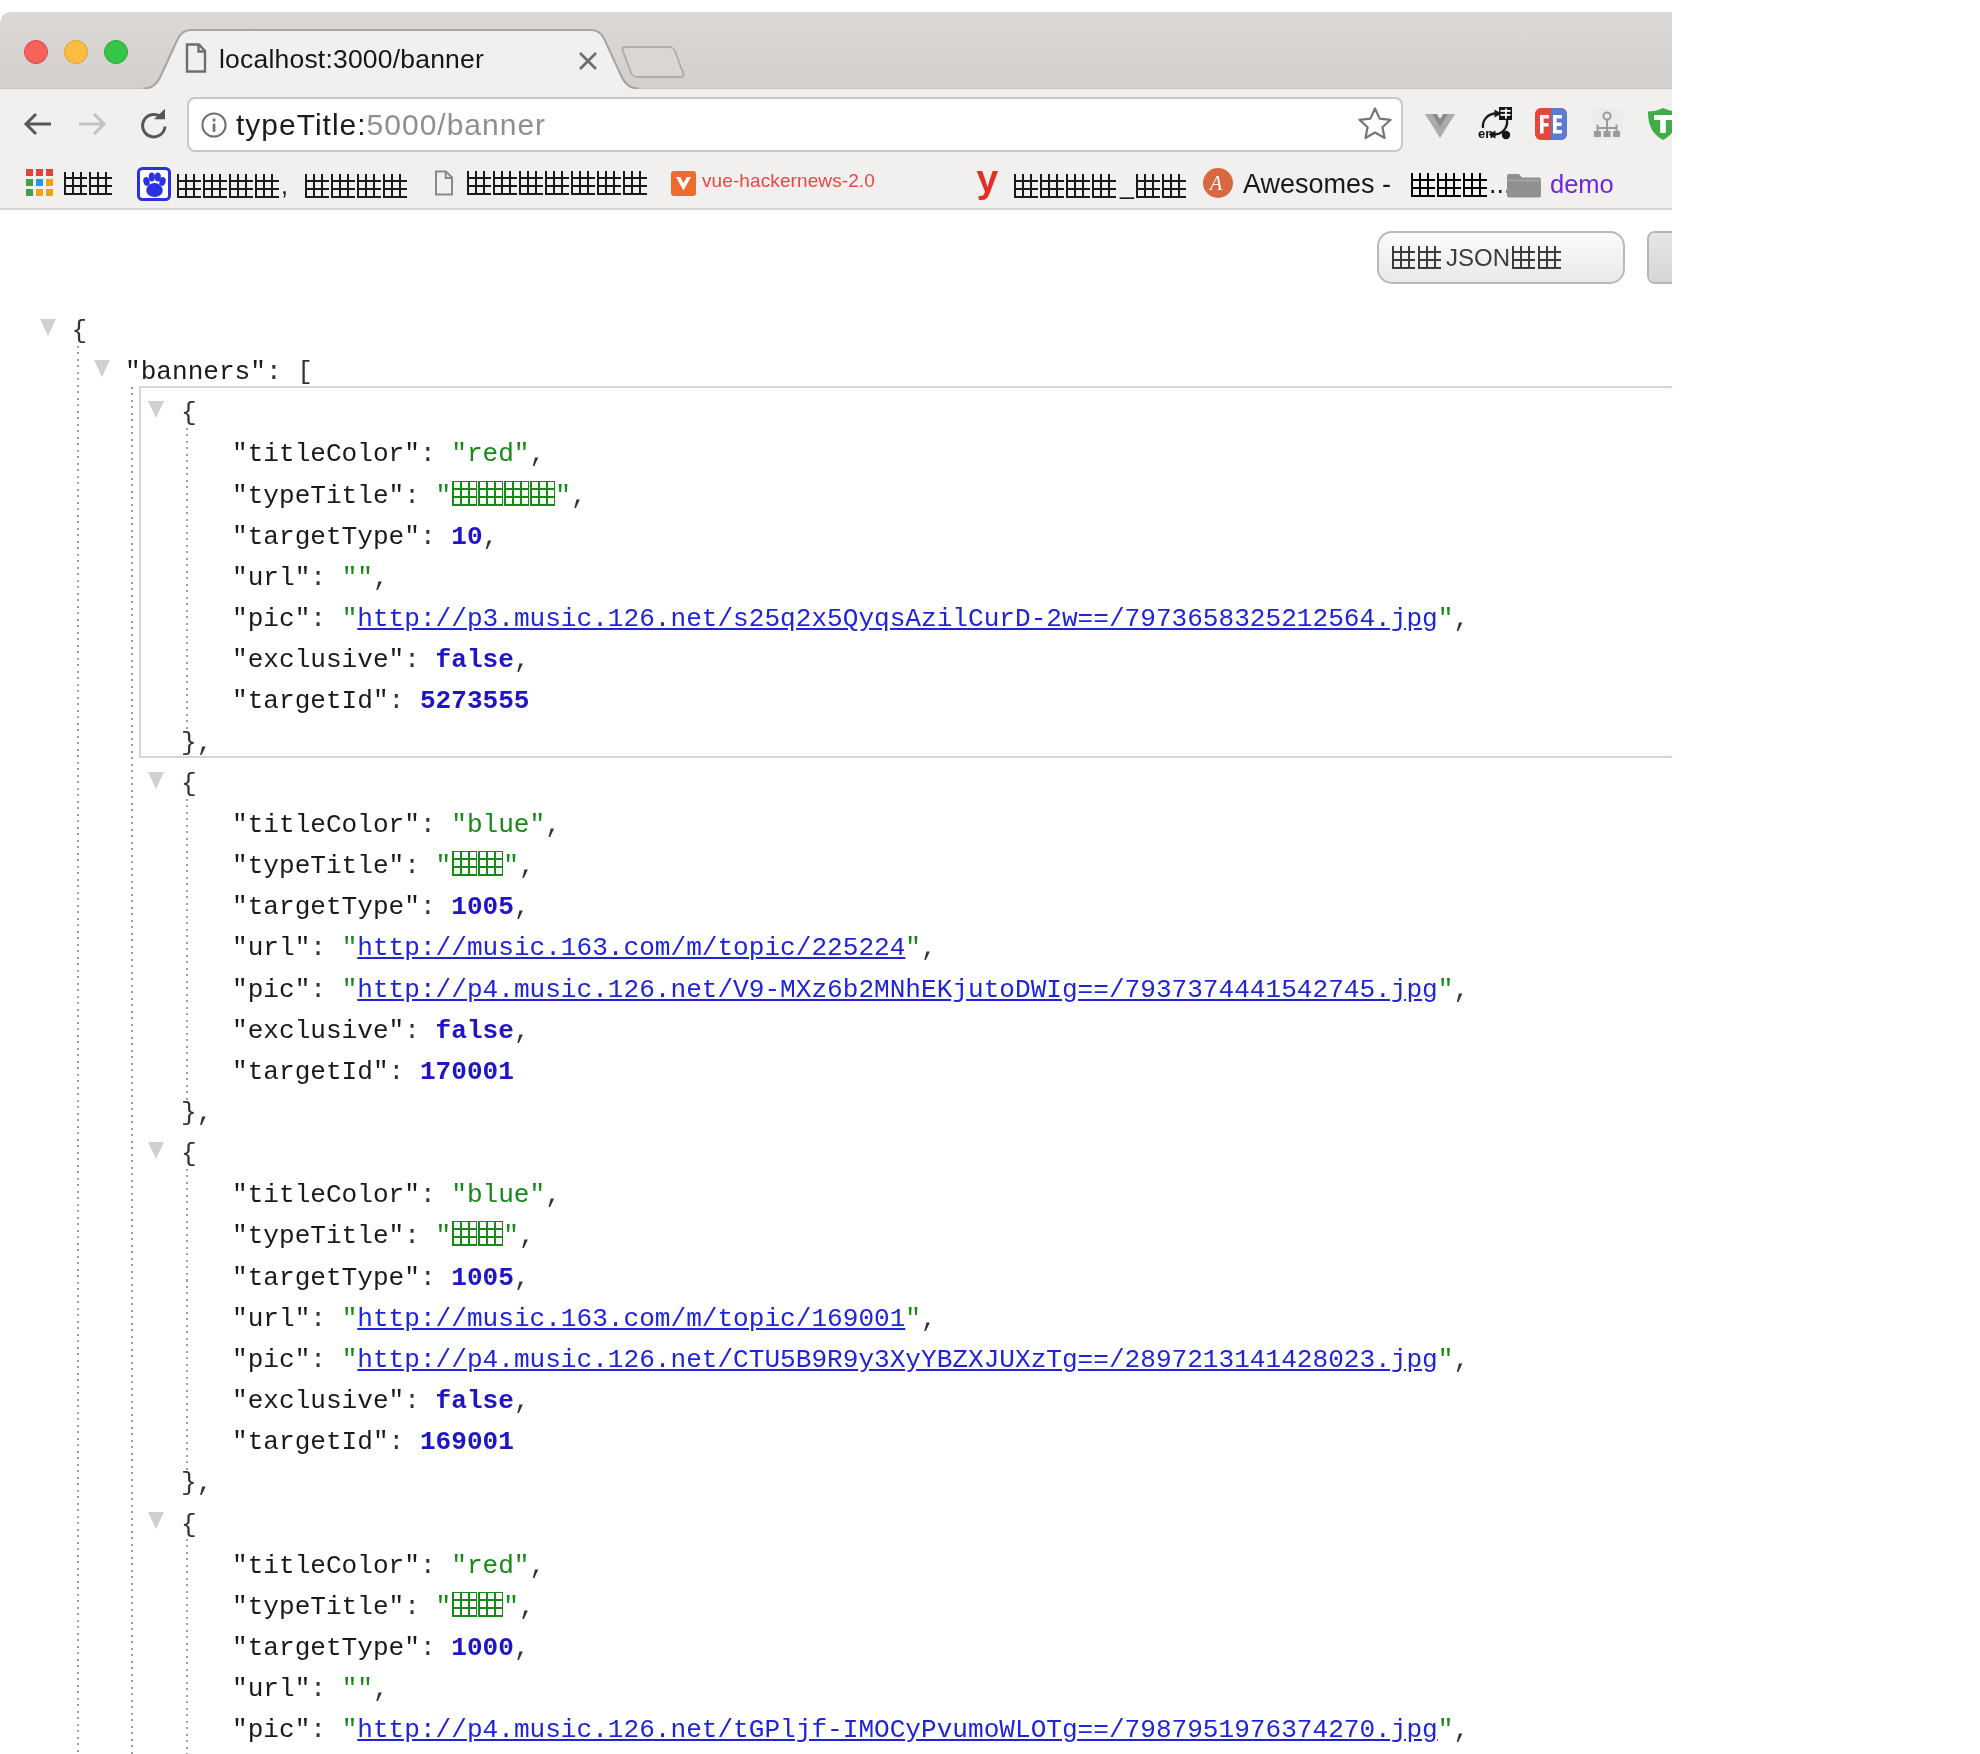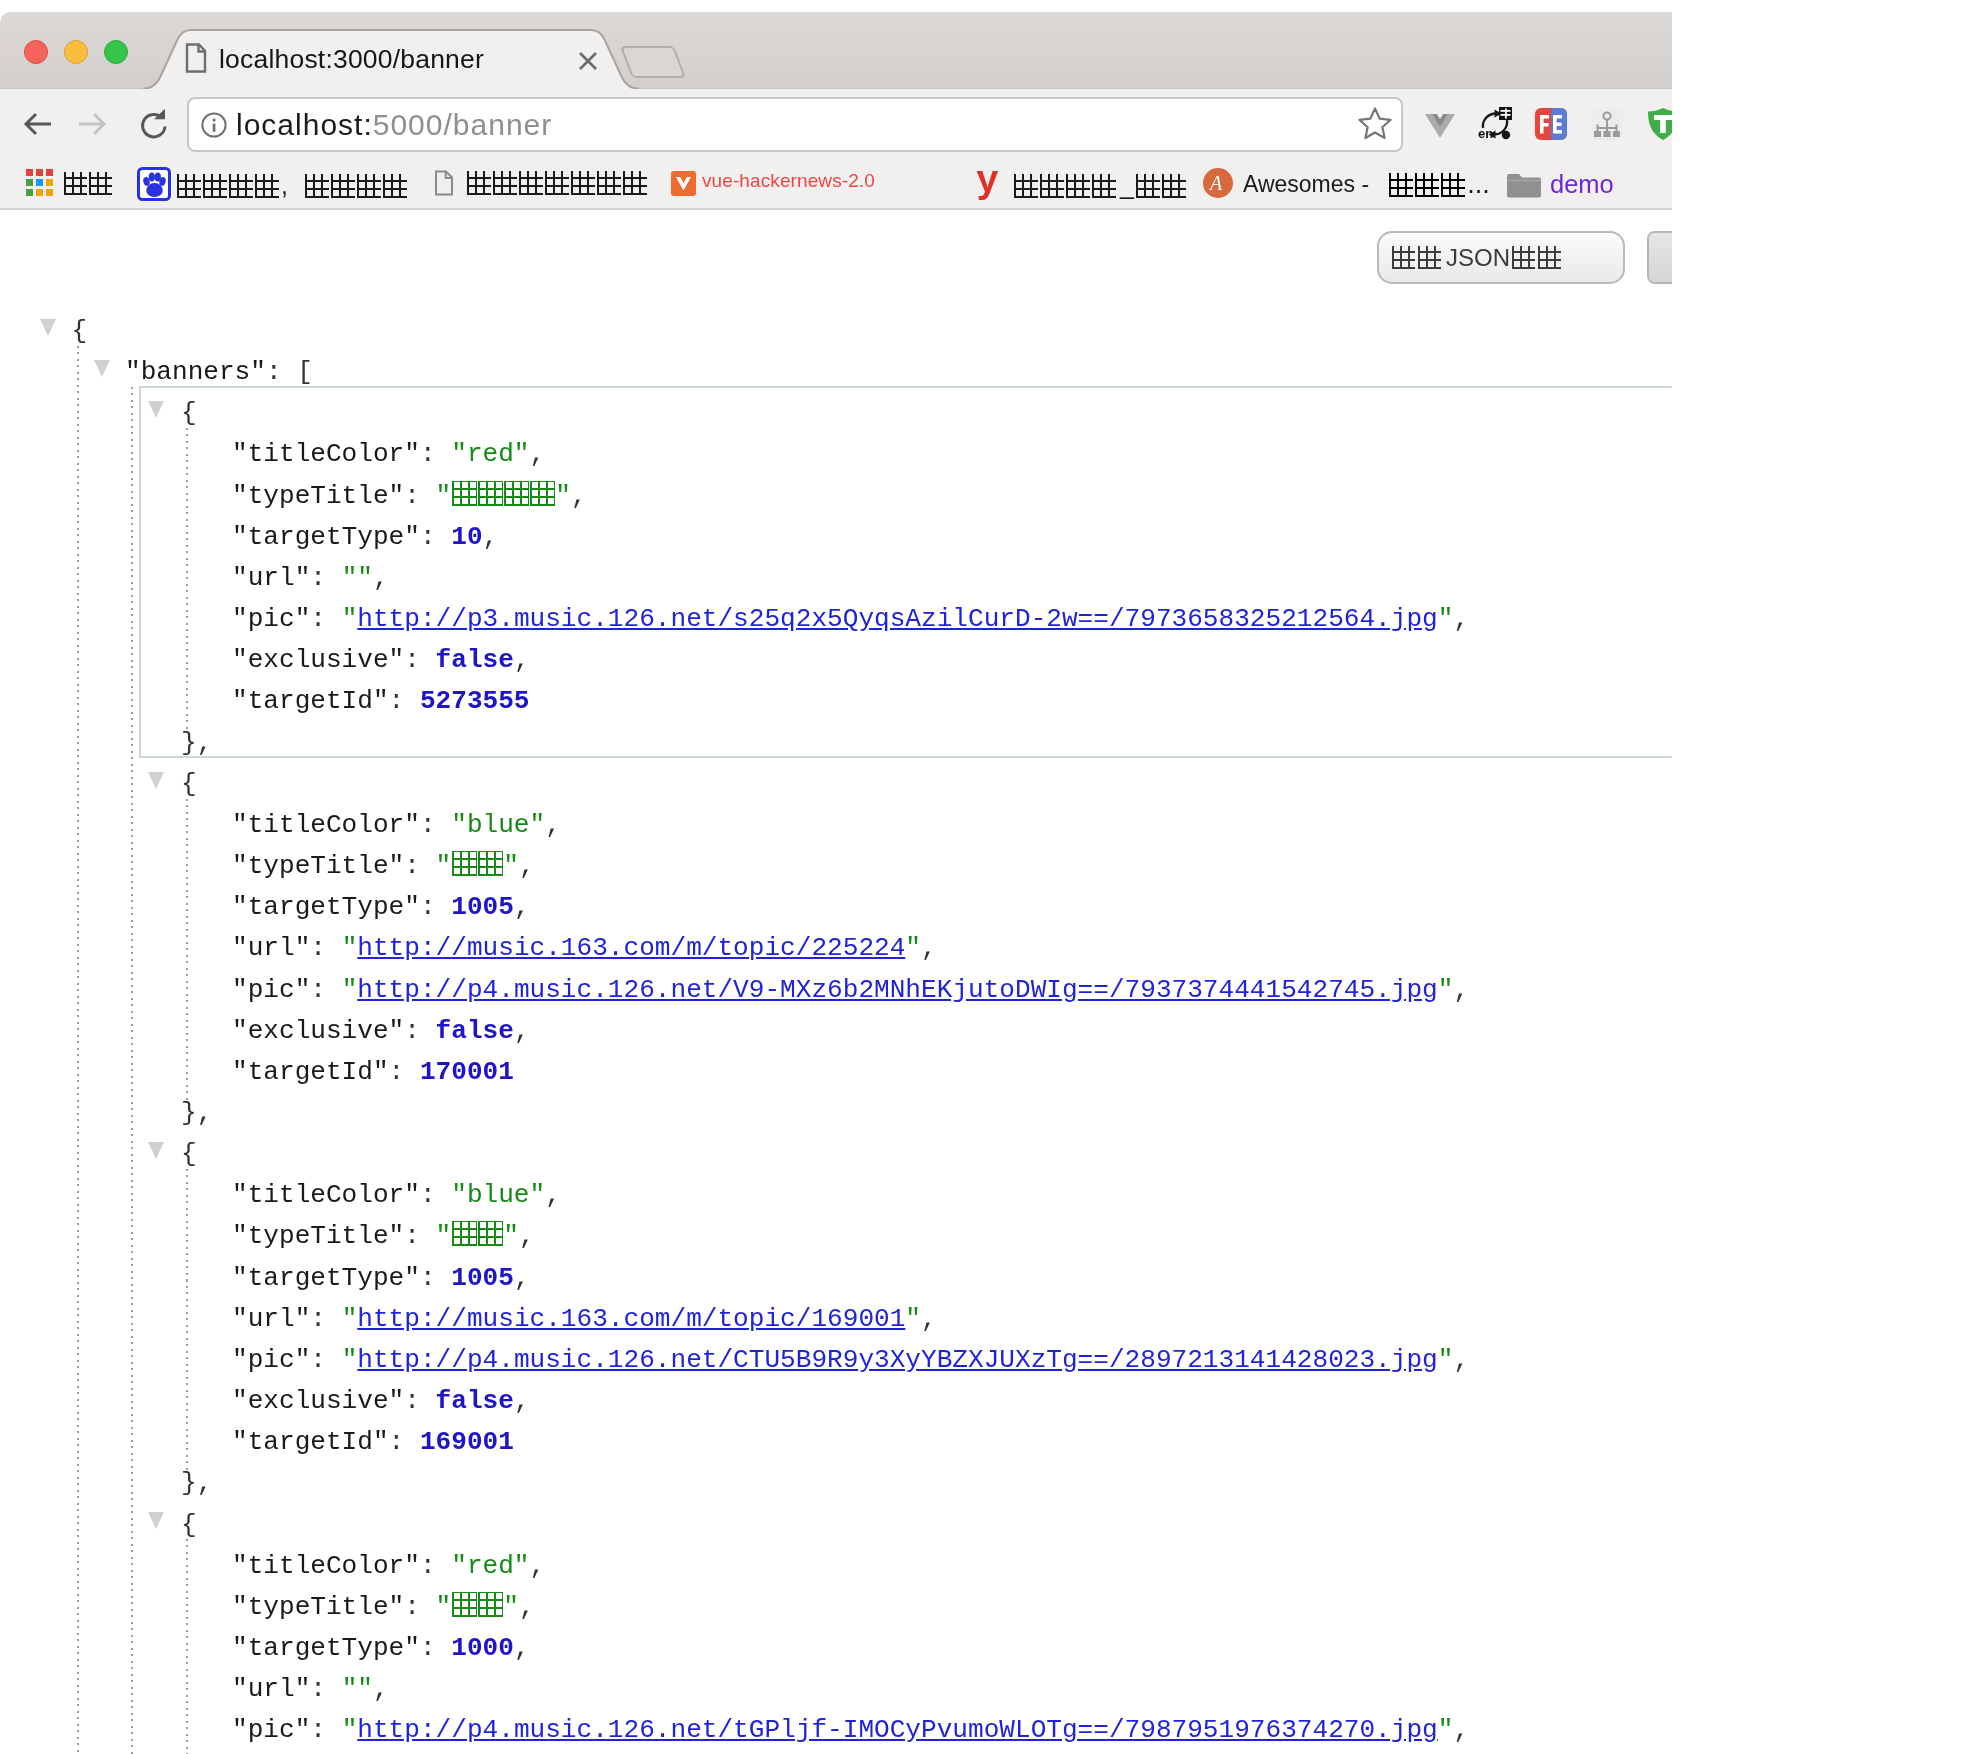--- a/index.html
+++ b/index.html
@@ -91,21 +91,21 @@
 <svg class="abs" style="left:134px;top:96px" width="36" height="36" viewBox="0 0 36 36">
  <path d="M28.2,10.2 a11.2,11.2 0 1 0 2.8,8.3" fill="none" stroke="#575757" stroke-width="3"></path>
  <path d="M20,11.2 h11 v-10.5 z" fill="#575757"></path>
 </svg>
 <div id="addrbar"></div>
 <svg class="abs" style="left:201px;top:100px" width="26" height="26" viewBox="0 0 26 26">
  <circle cx="13" cy="13" r="11.6" fill="none" stroke="#6f6f6f" stroke-width="2"></circle>
  <rect x="11.7" y="6.6" width="2.7" height="2.9" fill="#6f6f6f"></rect>
  <rect x="11.7" y="11.6" width="2.7" height="8.2" fill="#6f6f6f"></rect>
 </svg>
-<div id="urltext"><span style="color:#1c1c1c">localhost:</span><span style="color:#8f8f8f">5000/banner</span></div>
+<div id="urltext"><span style="color:#1c1c1c">typeTitle:</span><span style="color:#8f8f8f">5000/banner</span></div>
 <svg class="abs" style="left:1356px;top:93px" width="38" height="38" viewBox="0 0 38 38">
  <path d="M19,3.5 L23.6,13.6 L34.6,14.8 L26.4,22.2 L28.6,33 L19,27.5 L9.4,33 L11.6,22.2 L3.4,14.8 L14.4,13.6 Z" fill="none" stroke="#757575" stroke-width="2.2" stroke-linejoin="round"></path>
 </svg>
 <svg class="abs" style="left:1423px;top:95px" width="34" height="34" viewBox="0 0 34 34">
       <path d="M2,7 L17,31 L32,7 H25.2 L17,20.5 L8.8,7 Z" fill="#ababab"></path>
       <path d="M8.8,7 L17,20.5 L25.2,7 H20 L17,12 L14,7 Z" fill="#8b8b8b"></path>
     </svg>
 <svg class="abs" style="left:1478px;top:95px" width="34" height="34" viewBox="0 0 34 34">
       <path d="M5,21 C4,13 10,6.5 18,6.5" fill="none" stroke="#1a1a1a" stroke-width="2.4"></path>
       <path d="M16.5,2.5 l7,4 -7,4 z" fill="#1a1a1a"></path>
@@ -240,21 +240,21 @@
       <span class="cj" style="width:24px;height:24px;margin-right:2px;"></span>
       <span style="font-size:25px;color:#1a1a1a;margin:0 2px">_</span>
       <span class="cj" style="width:24px;height:24px;margin-right:2px;"></span>
       <span class="cj" style="width:24px;height:24px;margin-right:2px;"></span>
     </div>
 <svg class="abs" style="left:1202px;top:155px" width="32" height="32" viewBox="0 0 32 32">
       <circle cx="16" cy="16" r="15" fill="#d8693f"></circle>
       <text x="8" y="23" font-size="20" font-style="italic" fill="#fff" font-family="Liberation Serif">A</text>
     </svg>
 <div class="abs fx" style="left:1243px;top:157px">
-      <span style="font-size:23px;color:#1a1a1a;margin-right:20px">Awesomes - </span>
+      <span style="font-size:27px;color:#1a1a1a;margin-right:20px">Awesomes - </span>
       <span class="cj" style="width:24px;height:24px;margin-right:2px;"></span>
       <span class="cj" style="width:24px;height:24px;margin-right:2px;"></span>
       <span class="cj" style="width:24px;height:24px;margin-right:2px;"></span>
       <span style="font-size:27px;color:#1a1a1a">...</span>
     </div>
 <svg class="abs" style="left:1506px;top:160px" width="36" height="26" viewBox="0 0 36 26">
       <path d="M1,4 a2,2 0 0 1 2,-2 h10 l3,3.5 h17 a2,2 0 0 1 2,2 v16 a2,2 0 0 1 -2,2 h-30 a2,2 0 0 1 -2,-2 Z" fill="#909090"></path>
       <path d="M1,8.5 h34" stroke="#a6a6a6" stroke-width="1.5"></path>
     </svg>
 <div class="abs" style="left:1550px;top:158px;font-size:25.5px;color:#6d28d9">demo</div>

